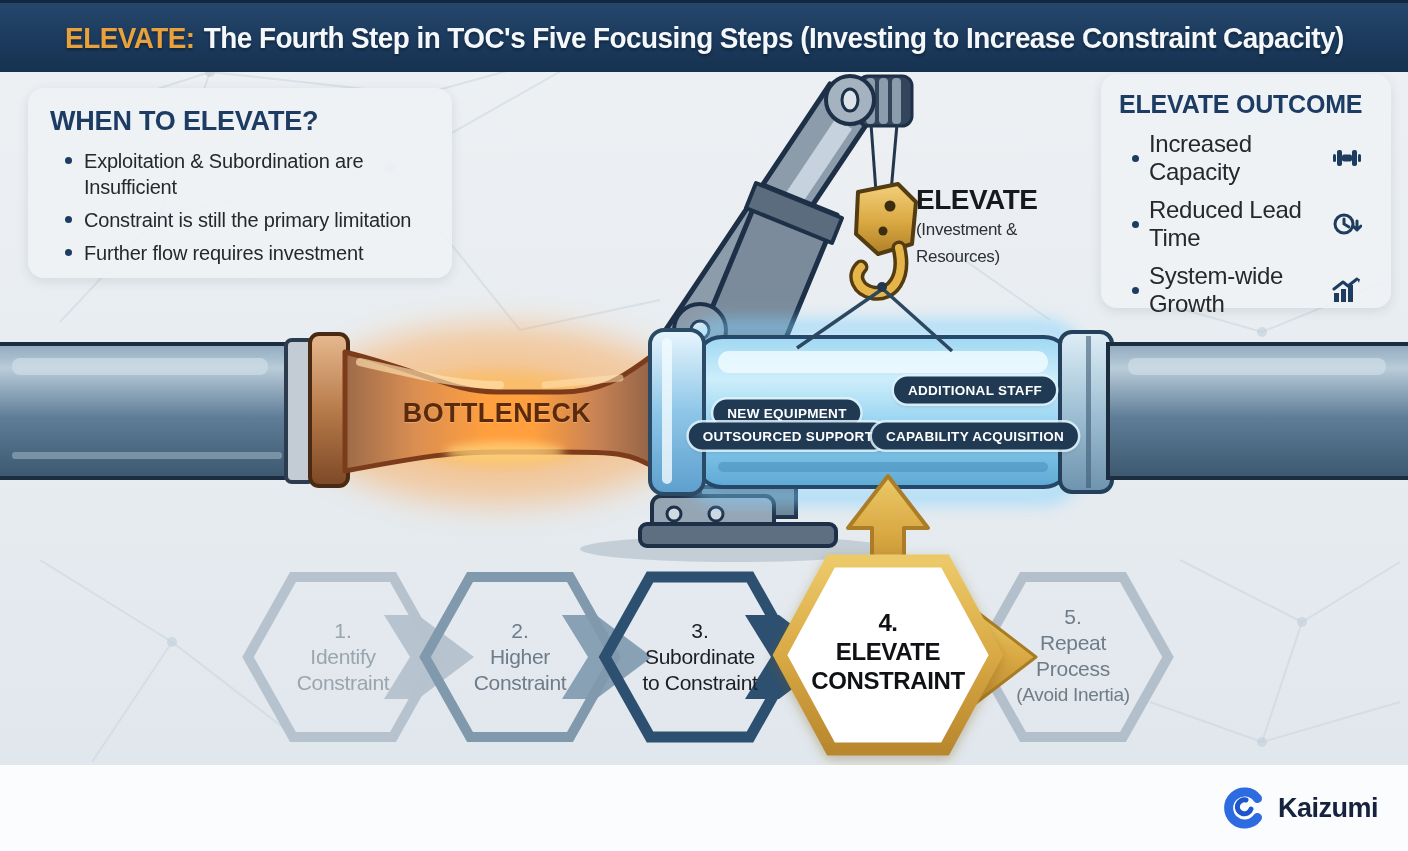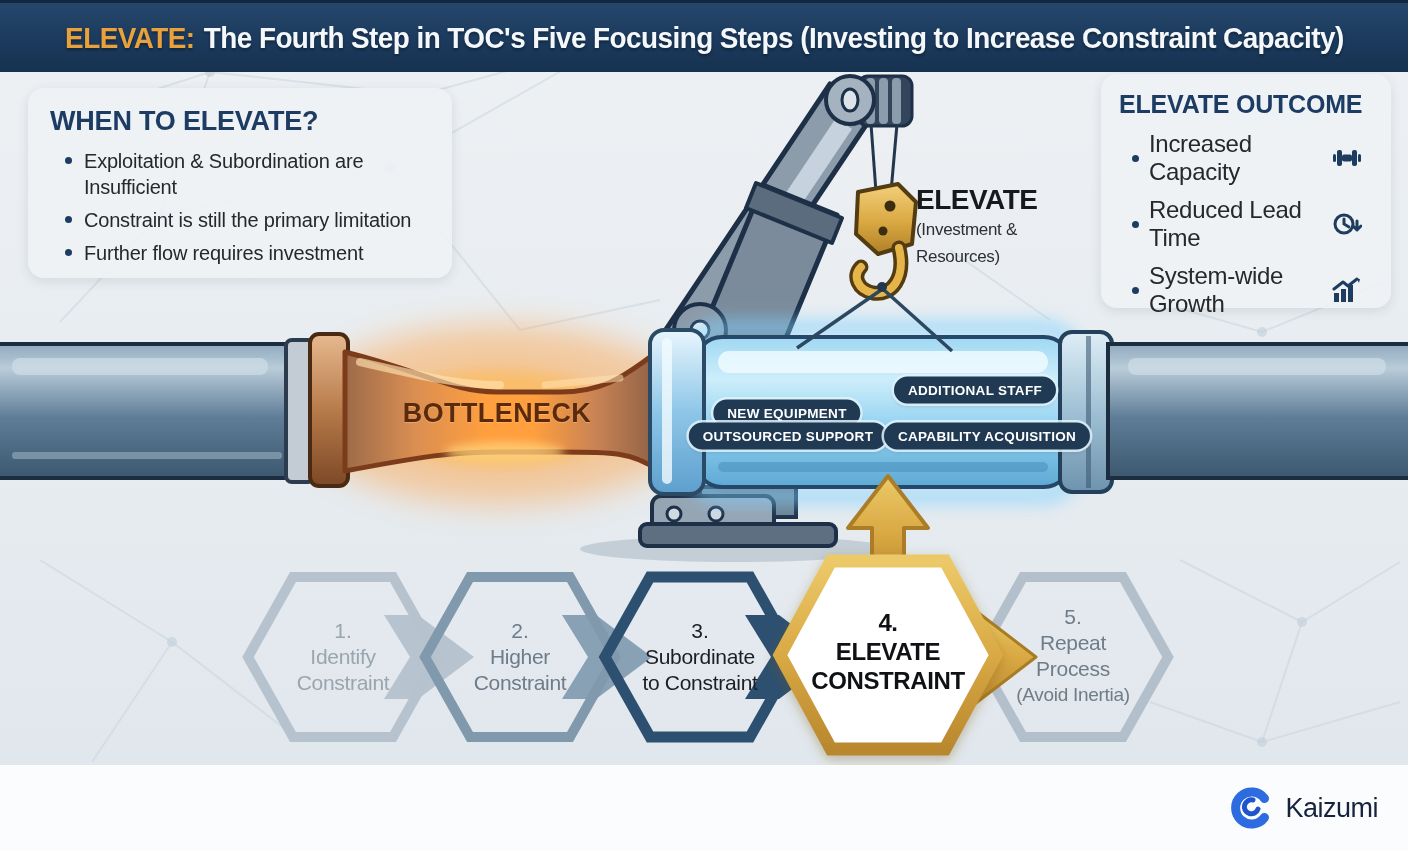--- a/index.html
+++ b/index.html
@@ -79,21 +79,21 @@
   .s3{left:595px;top:618px;color:#1b1e22;}
   .s4{left:783px;top:608px;color:#0f1114;}
   .s4 .ln,.s4 .num{font-weight:800;font-size:24px;line-height:29px;letter-spacing:-0.4px;}
   .s5{left:968px;top:604px;color:#707c87;}
   .s5 .small{font-size:19px;}
 
   
   .footer{position:absolute;left:0;top:765px;width:1408px;height:86px;background:#fbfcfd;z-index:20;
     display:flex;align-items:center;justify-content:flex-end;padding-right:30px;}
   .brand{display:flex;align-items:center;gap:10px;}
-  .brand .name{font-size:27px;font-weight:400;color:#16233e;letter-spacing:-0.5px;}
+  .brand .name{font-size:27px;font-weight:700;color:#16233e;letter-spacing:-0.5px;}
 </style>
 </head>
 <body>
 
 <div class="stage">
 
   <svg class="mesh" width="1408" height="851" viewBox="0 0 1408 851">
     <g stroke="#c8d3dc" stroke-width="2" fill="none" opacity="0.5">
       <polyline points="60,120 210,72 420,95 612,42"></polyline>
       <polyline points="210,72 160,215 60,322"></polyline>
@@ -267,21 +267,21 @@
       <path d="M881,290 L797,348"></path>
         <path d="M884,290 L952,351"></path>
       <circle cx="882" cy="287" r="5" fill="#22374d" stroke="none"></circle>
     </g>
   </svg>
 
   <div class="bottleneck-label">BOTTLENECK</div>
   <div class="pill" style="left:787px;top:383px;margin-top:30px;">NEW EQUIPMENT</div>
   <div class="pill" style="left:975px;top:390px;">ADDITIONAL STAFF</div>
   <div class="pill" style="left:788px;top:436px;">OUTSOURCED SUPPORT</div>
-  <div class="pill" style="left:975px;top:436px;margin-left:12px;">CAPABILITY ACQUISITION</div>
+  <div class="pill" style="left:975px;top:436px;">CAPABILITY ACQUISITION</div>
 
   <div class="card when-card">
     <h2>WHEN TO ELEVATE?</h2>
     <ul>
       <li>
           <span class="dot"></span>
           <span style="max-width:330px;">Exploitation &amp; Subordination are Insufficient</span>
         </li>
       <li>
           <span class="dot"></span>

